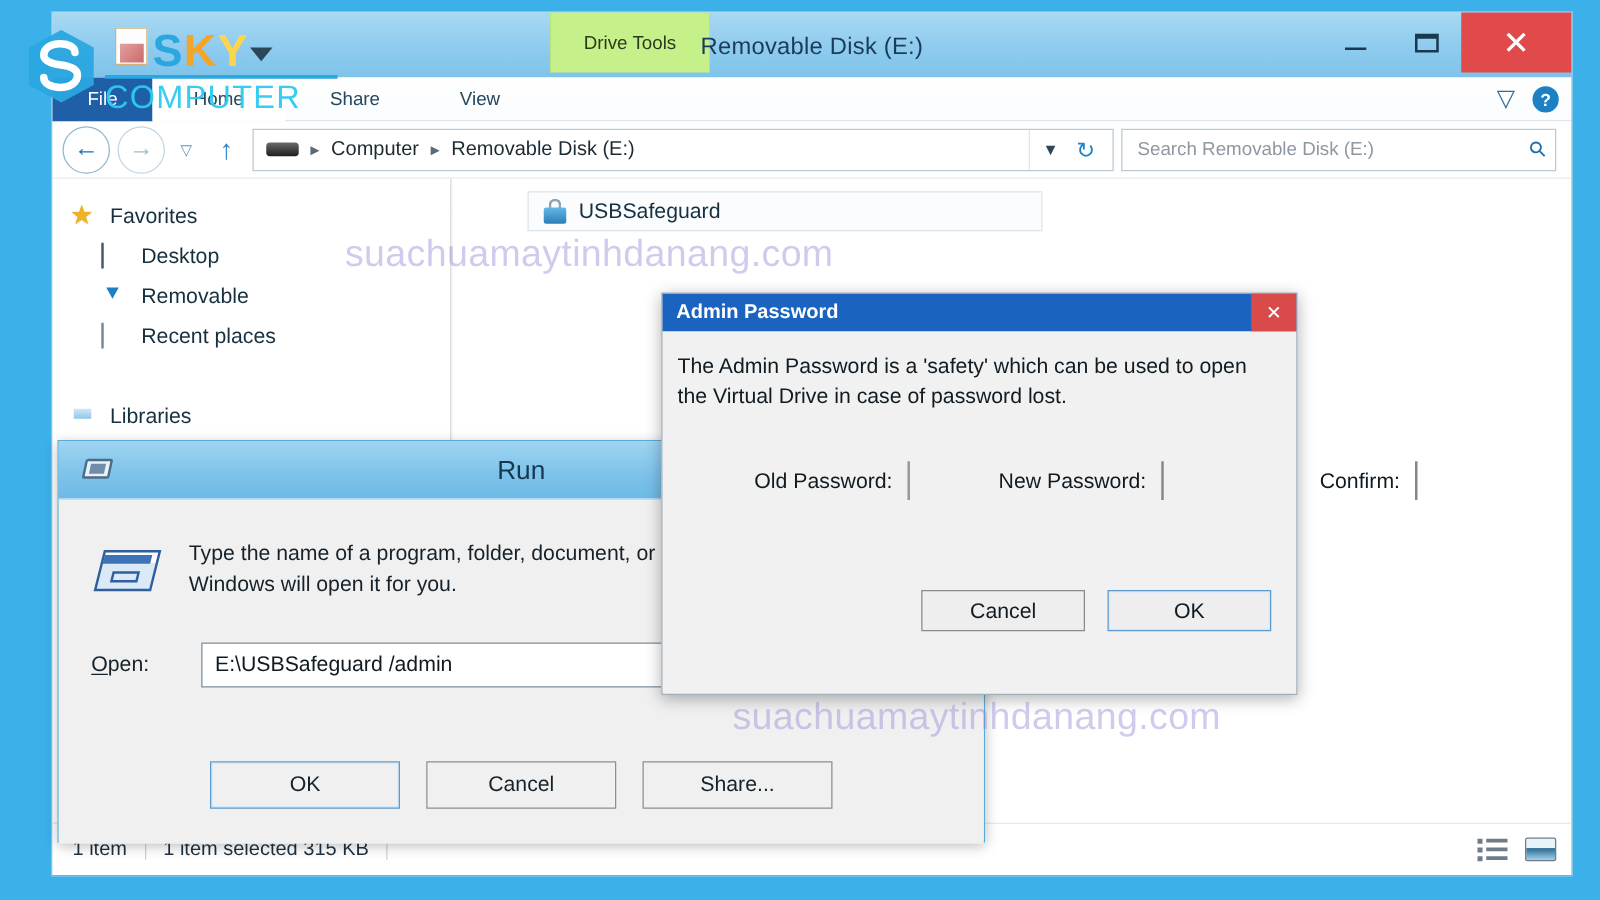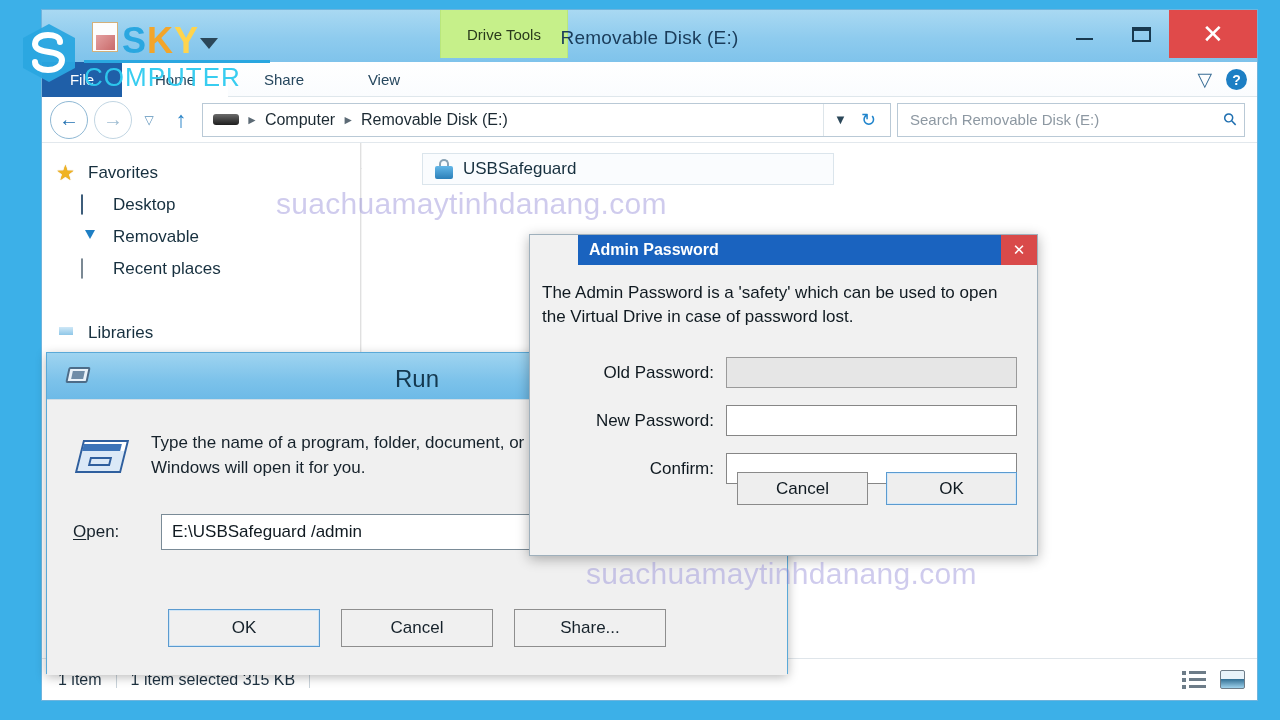--- a/index.html
+++ b/index.html
@@ -165,21 +165,21 @@
   #run-dialog {
     position:absolute; left:46px; top:352px; width:742px; height:322px;
     background:#f0f0f0; border:1px solid #5aa9d8;
     box-shadow:0 3px 10px rgba(0,0,0,.28);
   }
   #run-dialog .rd-title {
     height:46px; position:relative;
     background:linear-gradient(to bottom,#9fd4f0 0%, #7cc2ea 60%, #6dbae7 100%);
   }
   .rd-title-text { position:absolute; left:0; right:0; top:12px; text-align:center;
-     font-size:24px; color:#14384f;}
+     font-size:21px; color:#14384f;}
   .rd-ico-sm { position:absolute; left:20px; top:14px; width:22px; height:16px;
      border:2px solid #4d6c88; border-radius:2px; transform:skewX(-12deg);
      background:#e9f2f9;}
   .rd-ico-sm:after{content:"";position:absolute;left:3px;top:2px;width:12px;height:8px;background:#6f8da8;}
   .rd-client { background:#f0f0f0; height:276px; position:relative;
      border-top:1px solid #cfdde6;}
   .rd-row1 { display:flex; gap:22px; padding:30px 26px 0 26px; }
   .rd-bigicon { width:56px; height:44px; flex:0 0 auto; position:relative; margin-top:6px;}
   .rd-bigicon .win { position:absolute; left:6px; top:4px; width:46px; height:33px;
      border:2px solid #2f5f9e; transform:skewX(-14deg);
@@ -205,28 +205,28 @@
     font-size:17px; color:#16222b;
   }
   .wbtn.default { border:1px solid #5b9bd0; box-shadow:inset 0 0 0 1px #cfe5f6;}
 
   
   #admin-dialog {
     position:absolute; left:529px; top:234px; width:509px; height:322px;
     background:#f1f1f1; border:1px solid #9fb0bc;
     box-shadow:0 3px 12px rgba(0,0,0,.3);
   }
-  .ad-title { height:30px; background:#1a63bf; position:relative; display:flex; align-items:center;margin-left:48px;}
+  .ad-title { height:30px; background:#1a63bf; position:relative; display:flex; align-items:center;}
   .ad-title-text { font-size:16px; color:#ffffff; font-weight:bold; padding-left:11px;}
   .ad-close { position:absolute; right:0; top:0; width:36px; height:30px;
      background:#d94a4a; color:#fff; display:flex; align-items:center; justify-content:center;
      font-size:15px;}
   .ad-client { padding:16px 20px 0 12px; position:relative; height:292px;}
   .ad-desc { font-size:17px; line-height:24px; color:#101a21;}
-  .ad-fields { margin-top:28px; display:flex; flex-direction:column; gap:17px;}
+  .ad-fields { margin-top:40px; display:flex; flex-direction:row; gap:17px;}
   .ad-row { display:flex; align-items:center; gap:12px;}
   .ad-label { width:172px; text-align:right; font-size:17px; color:#101a21;}
   .ad-input { flex:1 1 auto; height:31px; border:1px solid #868686; background:#ffffff;}
   .ad-input.disabled { background:#e6e6e6; border-color:#9a9a9a;}
   .ad-buttons { position:absolute; right:20px; bottom:52px; display:flex; gap:18px;}
   .ad-btn { width:131px; height:33px; background:#eeeeee; border:1px solid #8a8a8a;
      display:flex; align-items:center; justify-content:center; font-size:17px; color:#101a21;}
   .ad-btn.default { border:1px solid #5b9bd0; box-shadow:inset 0 0 0 1px #d5e8f8;}
 
   

